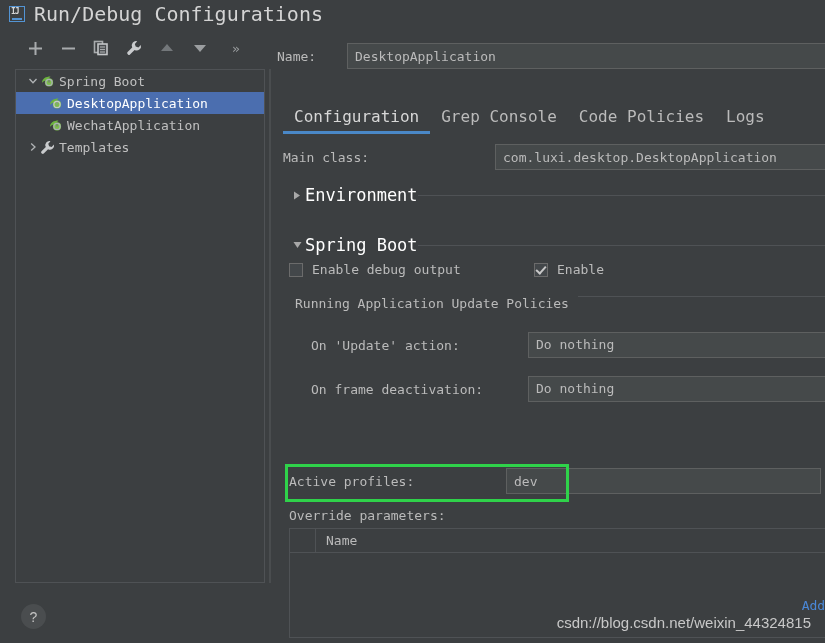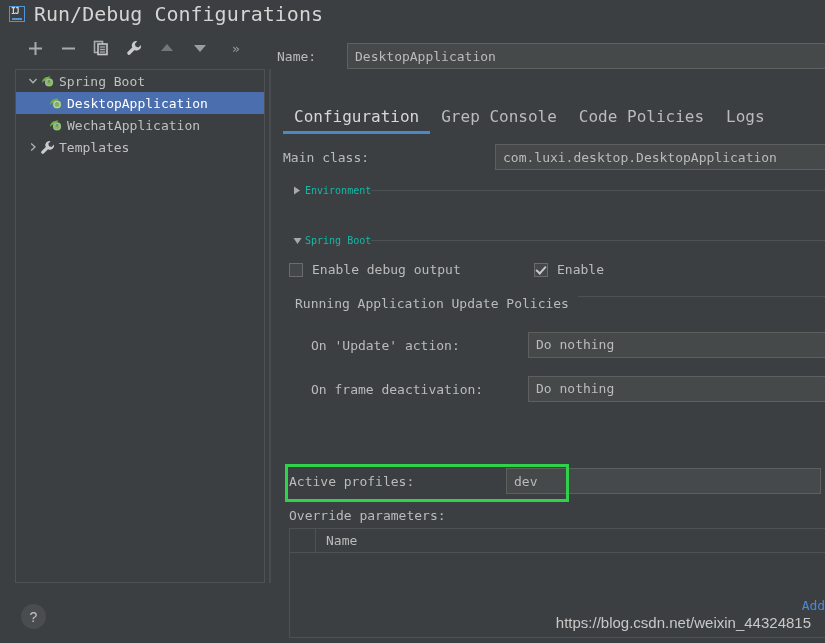--- a/index.html
+++ b/index.html
@@ -237,22 +237,22 @@
     width: 536px;
   }
   .section .tri {
     width: 16px;
     color: #a8a8a8;
     font-size: 9px;
     display: inline-flex;
     justify-content: center;
   }
   .section .sec-label {
-    font-size: 10px;
-    color: #14b8a6;
+    font-size: 17px;
+    color: #ffffff;
   }
   .section .sep {
     flex: 1;
     height: 1px;
     background: #4f5255;
   }
 
   .chk-row {
     position: absolute;
     left: 6px;
@@ -613,13 +613,13 @@
       <div class="table-body">
 
         <div class="add-link">Add parame</div>
       </div>
     </div>
 
   </div>
 </div>
 
 <div class="help-btn">?</div>
-<div class="watermark">https://blog.csdn.net/weixin_44324815</div>
+<div class="watermark">csdn://blog.csdn.net/weixin_44324815</div>
 
 </body></html>

